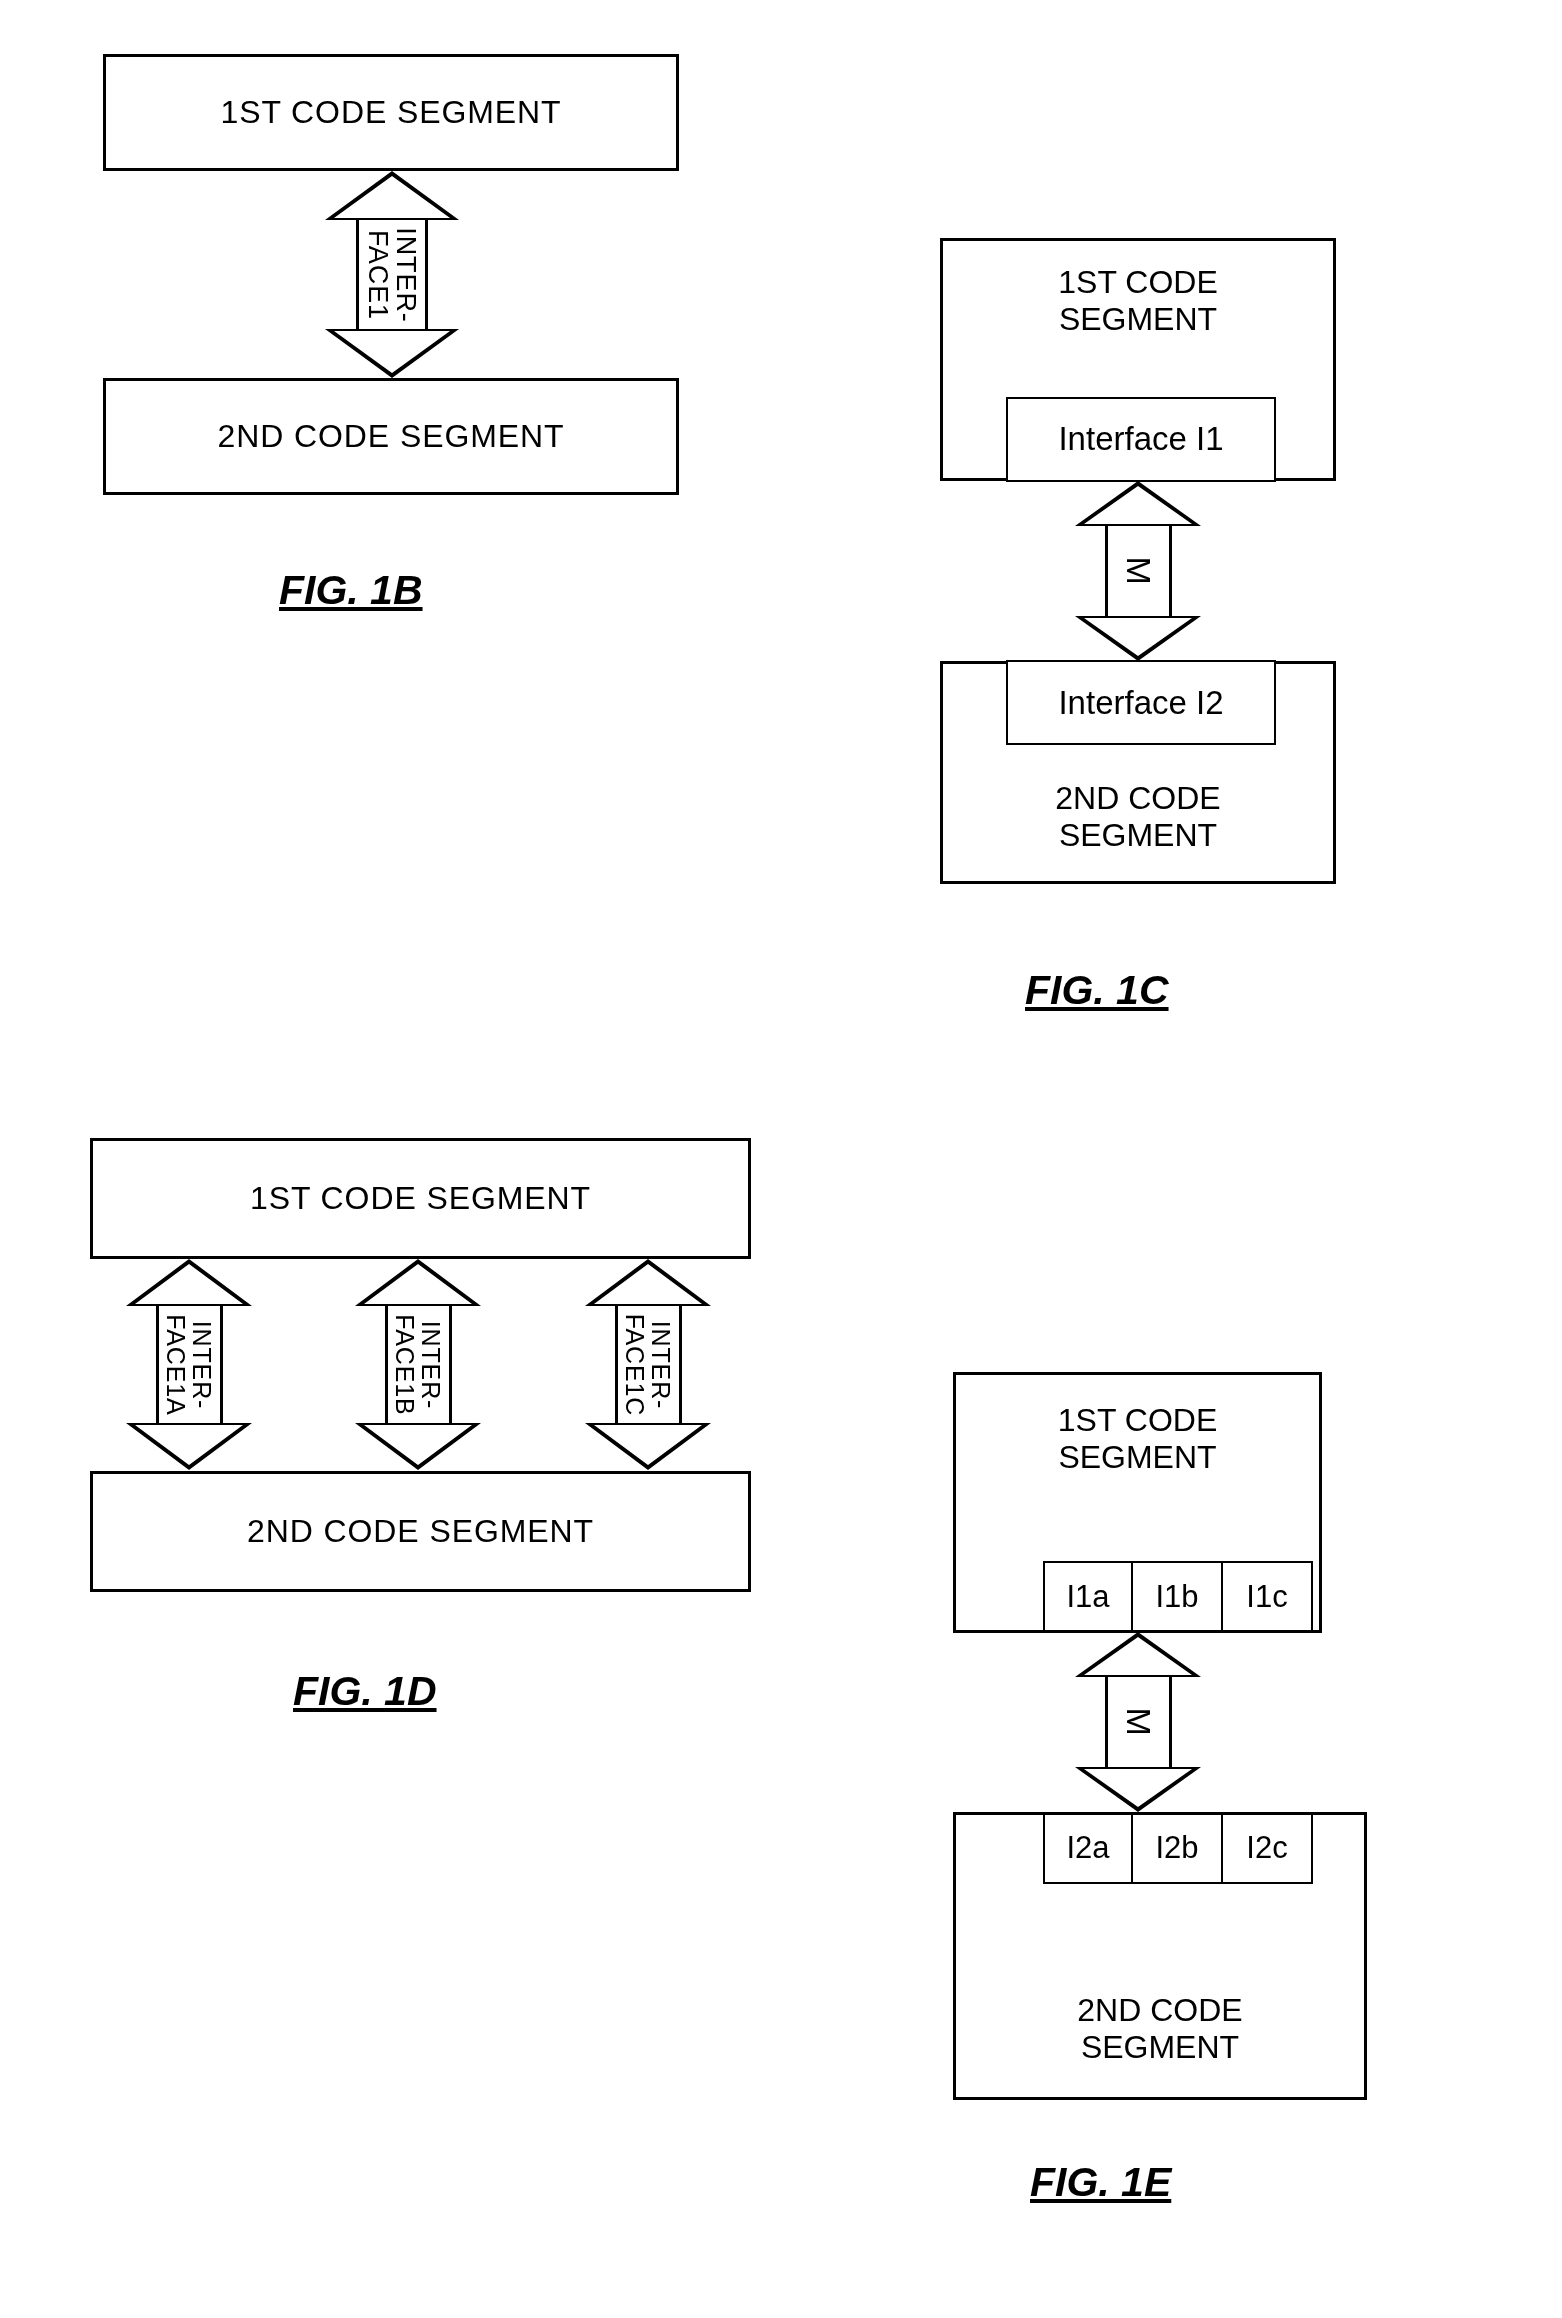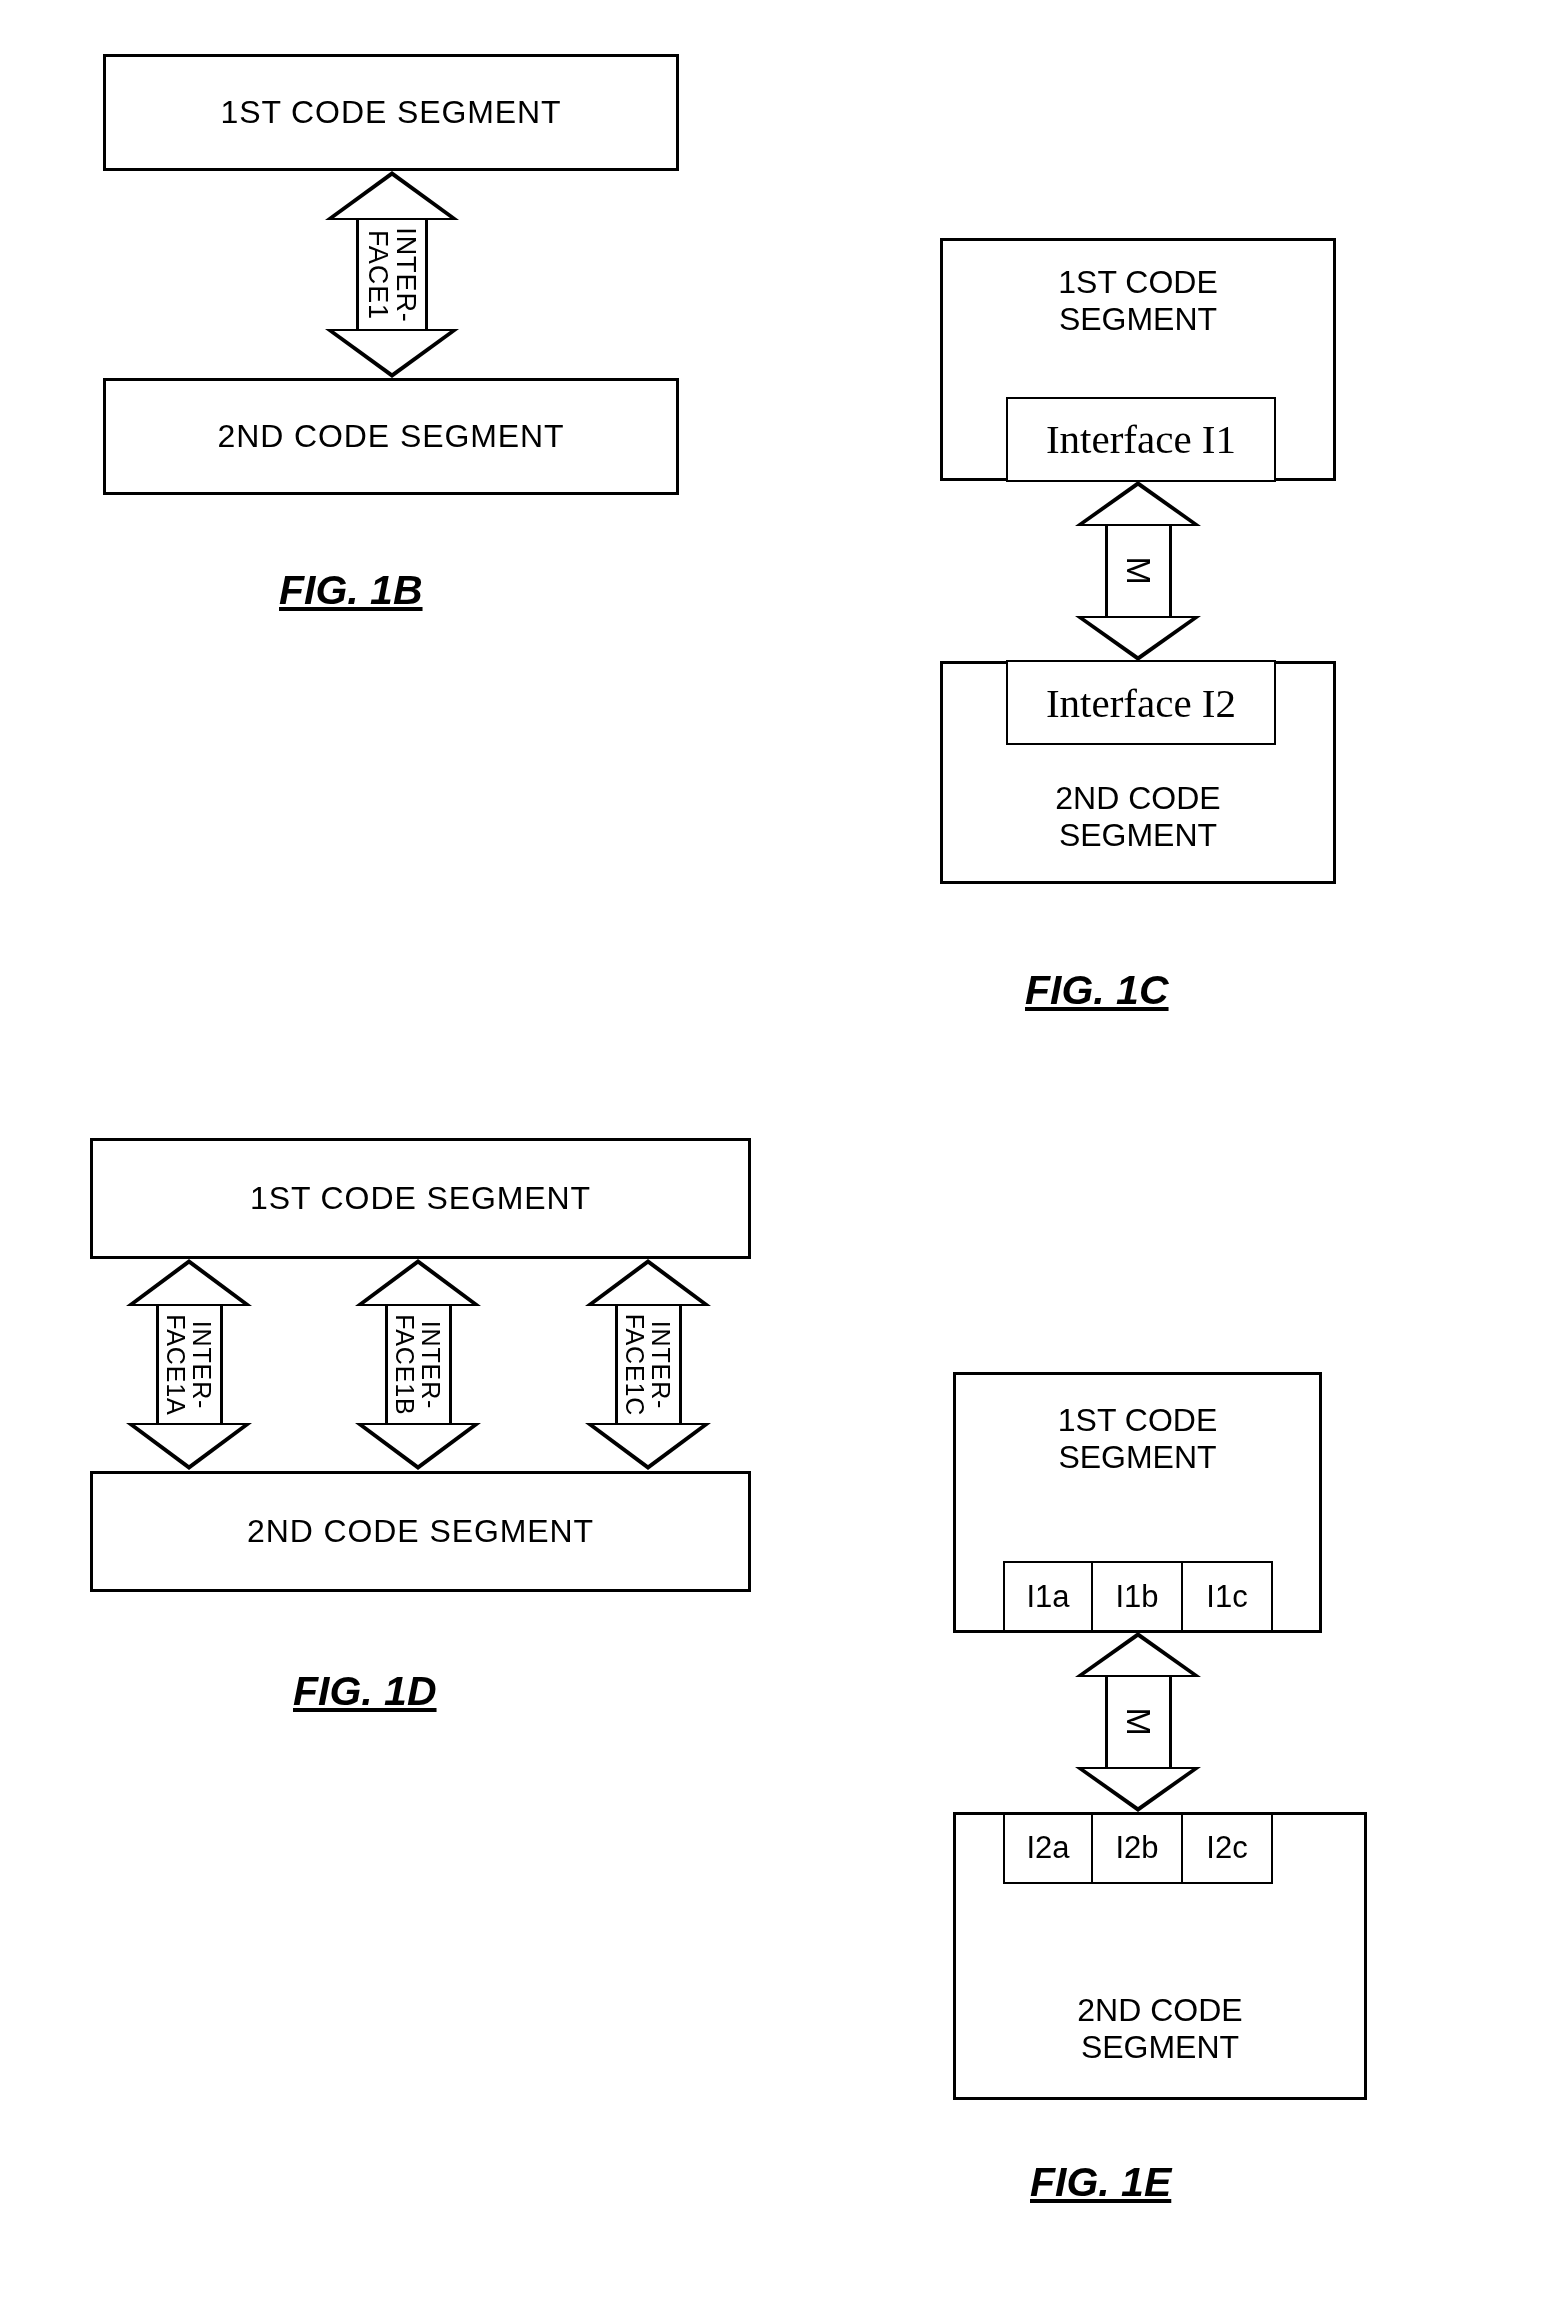--- a/index.html
+++ b/index.html
@@ -19,22 +19,21 @@
     display: flex;
     align-items: center;
     justify-content: center;
     background: #fff;
   }
   .big-text {
     font-size: 32px;
     letter-spacing: 0.9px;
   }
   .mid-text {
-    font-size: 41px;
-    font-family: Liberation Serif, serif;
+    font-size: 33px;
   }
   .caption {
     font-size: 41px;
     font-weight: bold;
     font-style: italic;
     text-decoration: underline;
     text-align: left;
     position: absolute;
   }
   
@@ -83,20 +82,21 @@
     box-sizing: border-box;
     text-align: center;
     display:flex;
     align-items:center;
     justify-content:center;
     background:#fff;
   }
   .triplet {
     display:flex;
     position:absolute;
+    margin-left:40px;
   }
   .triplet > div {
     border:2.7px solid #000;
     box-sizing:border-box;
     width:90px;height:72px;
     display:flex;align-items:center;justify-content:center;
     font-size:31px;
   }
   .triplet > div + div { border-left:none; }
 </style>

